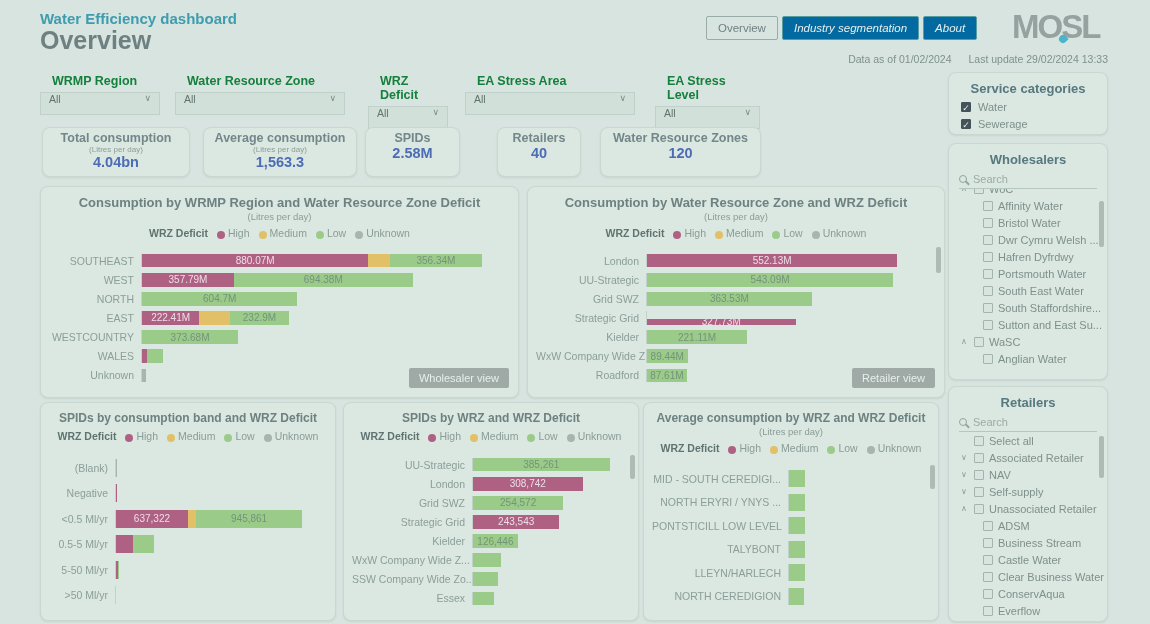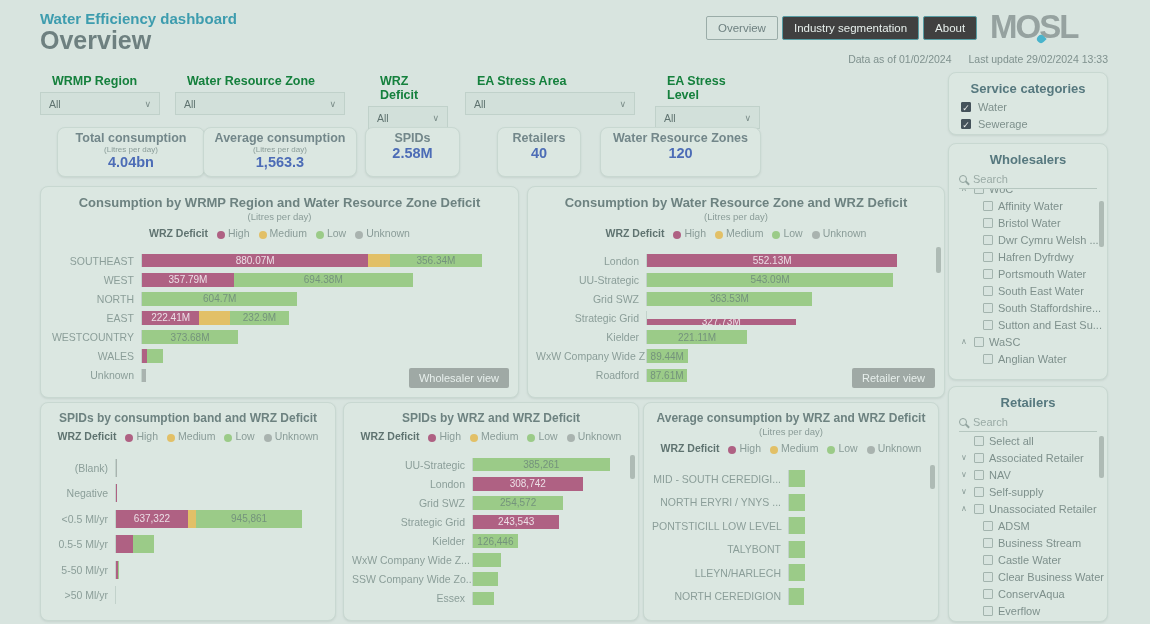--- a/index.html
+++ b/index.html
@@ -8,32 +8,32 @@
     position:relative; width:1150px; height:624px;
     background:#d8e4df; overflow:hidden;
     font-family:"Liberation Sans", sans-serif;
   }
   
   .app-title { position:absolute; left:40px; top:10px; font-size:15px; font-weight:bold; color:#3d9cae; }
   .page-title { position:absolute; left:40px; top:26px; font-size:25px; font-weight:bold; color:#6e8080; }
   .nav { position:absolute; top:16px; left:706px; display:flex; gap:4px; }
   .nav button { font-family:inherit; font-size:11.5px; padding:5px 11px; border-radius:2px; cursor:pointer; }
   .nav .outline { background:transparent; border:1px solid #9aaca8; color:#6e8080; }
-  .nav .filled  { background:#404040; border:1px solid #579da4; color:#e7efec; }
-  .logo { position:absolute; left:990px; top:8px; width:120px; height:42px; }
+  .nav .filled  { background:#0369a1; border:1px solid #579da4; color:#e7efec;font-style:italic; }
+  .logo { position:absolute; left:1012px; top:8px; width:120px; height:42px; }
   .logo .logo-text { font-size:33px; font-weight:800; letter-spacing:-2px; color:#96a2a0; }
   .logo .drop { position:absolute; left:47px; top:27px; width:8px; height:8px; background:#49b4cc;
     border-radius:0 50% 50% 50%; transform:rotate(135deg); }
   .datebar { position:absolute; top:53px; right:42px; font-size:10.5px; color:#7f918e; }
   .datebar span { margin-left:14px; }
   
   #filters { position:absolute; left:40px; top:74px; height:46px; width:760px; }
   .filter { position:absolute; top:0; }
   .flabel { font-size:12.5px; font-weight:bold; color:#15803d; padding-left:12px; margin-bottom:4px; }
-  .fbox { height:23px; background:#d2e0da; border:1px solid #c0d1ca; display:flex; align-items:center;
+  .fbox { height:23px; background:#d2e0da; border:1px solid #c0d1ca; display:flex; align-items:flex-start;
     justify-content:space-between; padding:0 8px; font-size:10.5px; color:#5f7370; cursor:pointer; }
   .fbox .chev { color:#7a8c88; font-size:9px; }
   
   #kpis { position:absolute; left:40px; top:127px; height:50px; width:780px; }
   .kpi { position:absolute; top:0; height:50px; background:#dbe7e1; border:1px solid #c8d8d1;
     border-radius:8px; text-align:center; padding-top:4px; box-shadow:0 1px 2px rgba(120,140,135,.18); }
   .kpi-title { font-size:12.5px; font-weight:bold; color:#73878a; line-height:13px; }
   .kpi-sub { font-size:8px; color:#8a9c98; line-height:9px; }
   .kpi-value { font-size:14.5px; font-weight:bold; color:#4c6cb6; line-height:17px; }
   
@@ -140,21 +140,21 @@
       </div>
       <div class="filter" style="left: 615px; width: 105px;">
         <div class="flabel">EA Stress Level</div>
         <div class="fbox">
           <span>All</span>
           <span class="chev">∨</span>
         </div>
       </div>
     </div>
   <div id="kpis">
-      <div class="kpi" style="left: 17px; width: 148px;">
+      <div class="kpi" style="left: 2px; width: 148px;">
         <div class="kpi-title">Total consumption</div>
         <div class="kpi-sub">(Litres per day)</div>
         <div class="kpi-value">4.04bn</div>
       </div>
       <div class="kpi" style="left: 163px; width: 154px;">
         <div class="kpi-title">Average consumption</div>
         <div class="kpi-sub">(Litres per day)</div>
         <div class="kpi-value">1,563.3</div>
       </div>
       <div class="kpi" style="left: 325px; width: 95px;">

